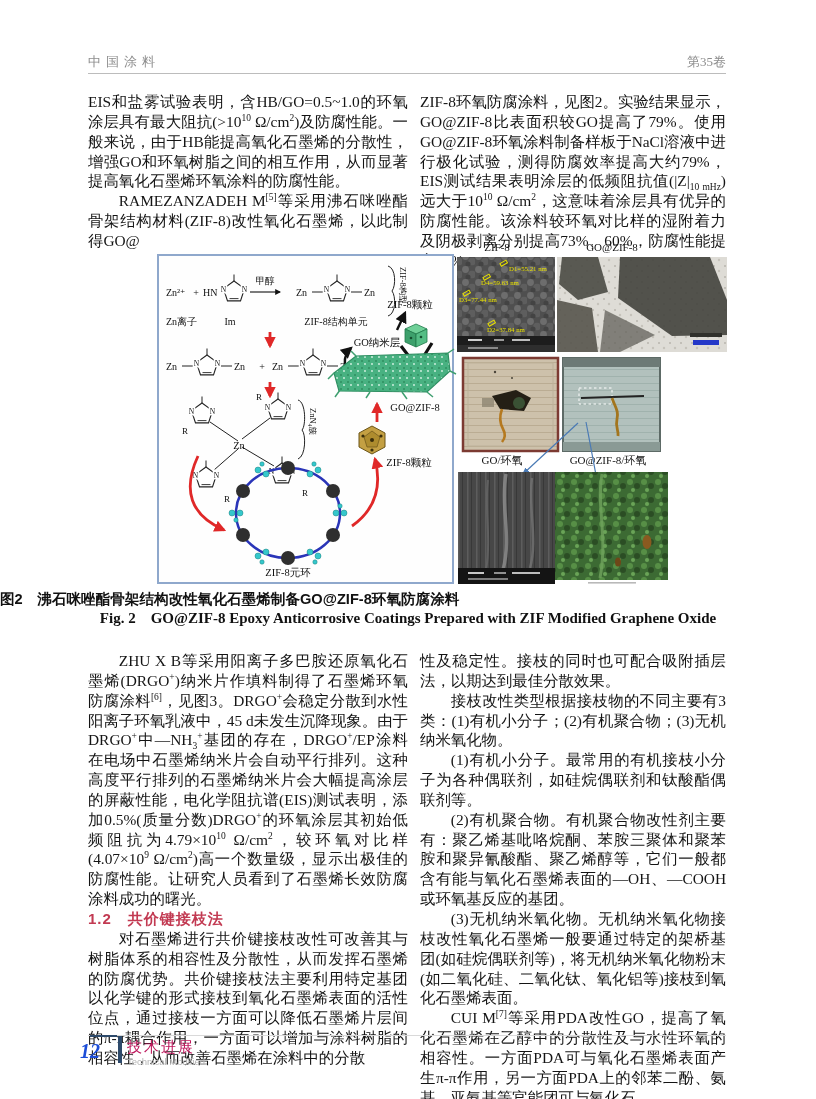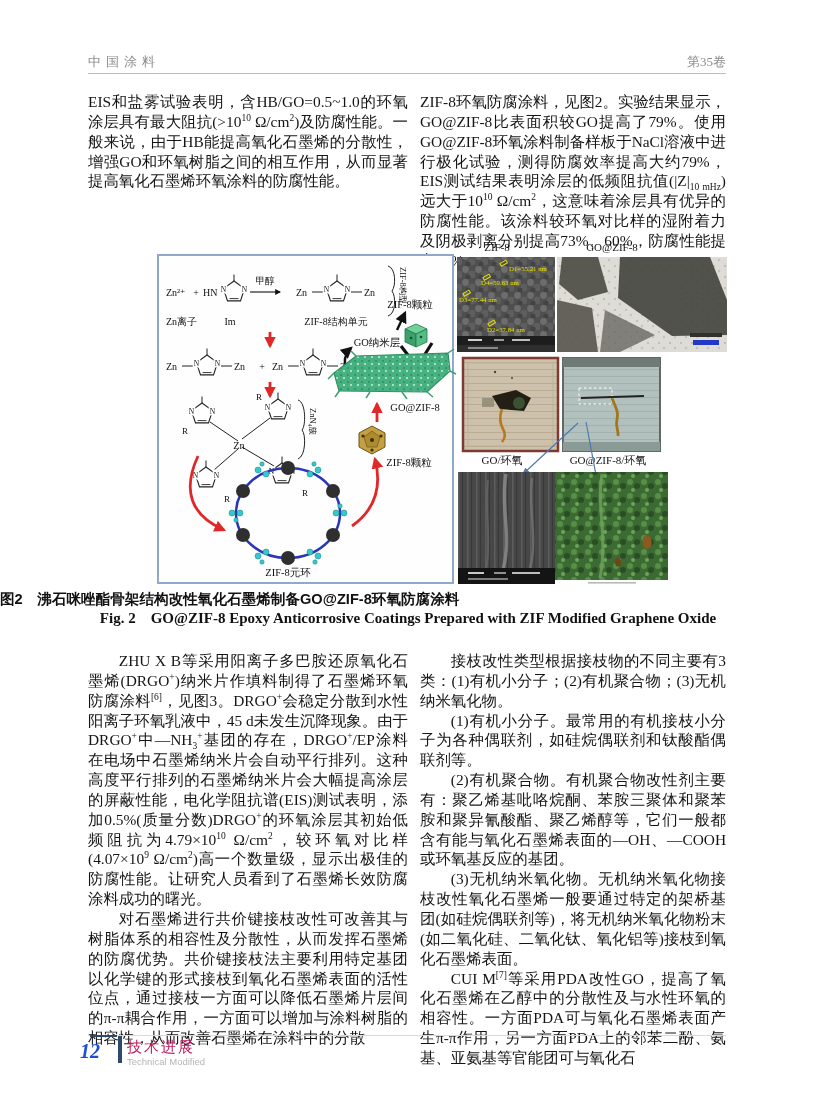--- a/index.html
+++ b/index.html
@@ -43,20 +43,21 @@
 <div class="page">
 
   <div class="hdr">
     <span class="j">中国涂料</span>
     <span>第35卷</span>
   </div>
   <div class="hdr-rule"></div>
 
   <div class="col" style="left:88px;top:92px;width:320px;">
     <p>EIS和盐雾试验表明，含HB/GO=0.5~1.0的环氧涂层具有最大阻抗(&gt;10<sup>10</sup> Ω/cm<sup>2</sup>)及防腐性能。一般来说，由于HB能提高氧化石墨烯的分散性，增强GO和环氧树脂之间的相互作用，从而显著提高氧化石墨烯环氧涂料的防腐性能。</p>
+    <p class="ind">RAMEZANZADEH M<sup>[5]</sup>等采用沸石咪唑酯骨架结构材料(ZIF-8)改性氧化石墨烯，以此制得GO@</p>
   </div>
   <div class="col" style="left:420px;top:92px;width:306px;">
     <p>ZIF-8环氧防腐涂料，见图2。实验结果显示，GO@ZIF-8比表面积较GO提高了79%。使用GO@ZIF-8环氧涂料制备样板于NaCl溶液中进行极化试验，测得防腐效率提高大约79%，EIS测试结果表明涂层的低频阻抗值(|Z|<sub>10 mHz</sub>)远大于10<sup>10</sup> Ω/cm<sup>2</sup>，这意味着涂层具有优异的防腐性能。该涂料较环氧对比样的湿附着力及阴极剥离分别提高73%、60%，防腐性能提高70%。</p>
   </div>
 
   <svg class="fig" viewBox="0 0 580 348">
     <defs>
       <marker id="ra" viewBox="0 0 10 10" refX="8" refY="5" markerWidth="4.2" markerHeight="4.2" orient="auto-start-reverse">
         <path d="M0,0L10,5L0,10z" fill="#e02828"></path>
       </marker>
@@ -294,23 +295,25 @@
       <ellipse cx="468" cy="322" rx="3" ry="4.5" fill="#6e4718"></ellipse>
       <rect x="438" y="342" width="48" height="1.6" fill="#b9b9b9"></rect>
     </g>
   </svg>
 
   <div class="cap-zh">图2　沸石咪唑酯骨架结构改性氧化石墨烯制备GO@ZIF-8环氧防腐涂料</div>
   <div class="cap-en">Fig. 2　GO@ZIF-8 Epoxy Anticorrosive Coatings Prepared with ZIF Modified Graphene Oxide</div>
 
   <div class="col" style="left:88px;top:651px;width:320px;">
     <p class="ind">ZHU X B等采用阳离子多巴胺还原氧化石墨烯(DRGO<sup>+</sup>)纳米片作填料制得了石墨烯环氧防腐涂料<sup>[6]</sup>，见图3。DRGO<sup>+</sup>会稳定分散到水性阳离子环氧乳液中，45 d未发生沉降现象。由于DRGO<sup>+</sup>中—NH<sub>3</sub><sup>+</sup>基团的存在，DRGO<sup>+</sup>/EP涂料在电场中石墨烯纳米片会自动平行排列。这种高度平行排列的石墨烯纳米片会大幅提高涂层的屏蔽性能，电化学阻抗谱(EIS)测试表明，添加0.5%(质量分数)DRGO<sup>+</sup>的环氧涂层其初始低频阻抗为4.79×10<sup>10</sup> Ω/cm<sup>2</sup>，较环氧对比样(4.07×10<sup>9</sup> Ω/cm<sup>2</sup>)高一个数量级，显示出极佳的防腐性能。让研究人员看到了石墨烯长效防腐涂料成功的曙光。</p>
+    <p class="h12">1.2　共价键接枝法</p>
     <p class="ind">对石墨烯进行共价键接枝改性可改善其与树脂体系的相容性及分散性，从而发挥石墨烯的防腐优势。共价键接枝法主要利用特定基团以化学键的形式接枝到氧化石墨烯表面的活性位点，通过接枝一方面可以降低石墨烯片层间的π-π耦合作用，一方面可以增加与涂料树脂的相容性，从而改善石墨烯在涂料中的分散</p>
   </div>
   <div class="col" style="left:420px;top:651px;width:306px;">
+    <p>性及稳定性。接枝的同时也可配合吸附插层法，以期达到最佳分散效果。</p>
     <p class="ind">接枝改性类型根据接枝物的不同主要有3类：(1)有机小分子；(2)有机聚合物；(3)无机纳米氧化物。</p>
     <p class="ind">(1)有机小分子。最常用的有机接枝小分子为各种偶联剂，如硅烷偶联剂和钛酸酯偶联剂等。</p>
     <p class="ind">(2)有机聚合物。有机聚合物改性剂主要有：聚乙烯基吡咯烷酮、苯胺三聚体和聚苯胺和聚异氰酸酯、聚乙烯醇等，它们一般都含有能与氧化石墨烯表面的—OH、—COOH或环氧基反应的基团。</p>
     <p class="ind">(3)无机纳米氧化物。无机纳米氧化物接枝改性氧化石墨烯一般要通过特定的架桥基团(如硅烷偶联剂等)，将无机纳米氧化物粉末(如二氧化硅、二氧化钛、氧化铝等)接枝到氧化石墨烯表面。</p>
     <p class="ind">CUI M<sup>[7]</sup>等采用PDA改性GO，提高了氧化石墨烯在乙醇中的分散性及与水性环氧的相容性。一方面PDA可与氧化石墨烯表面产生π-π作用，另一方面PDA上的邻苯二酚、氨基、亚氨基等官能团可与氧化石</p>
   </div>
 
   <div class="ft-rule"></div>
   <div class="ft-tick"></div>
   <div class="ft-num">12</div>

